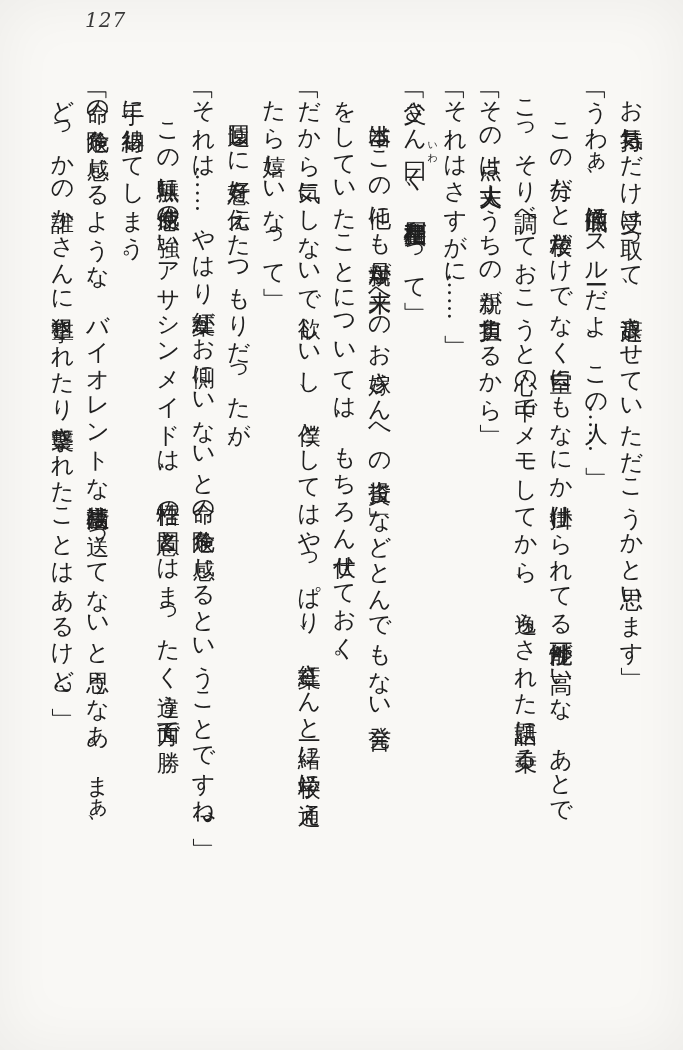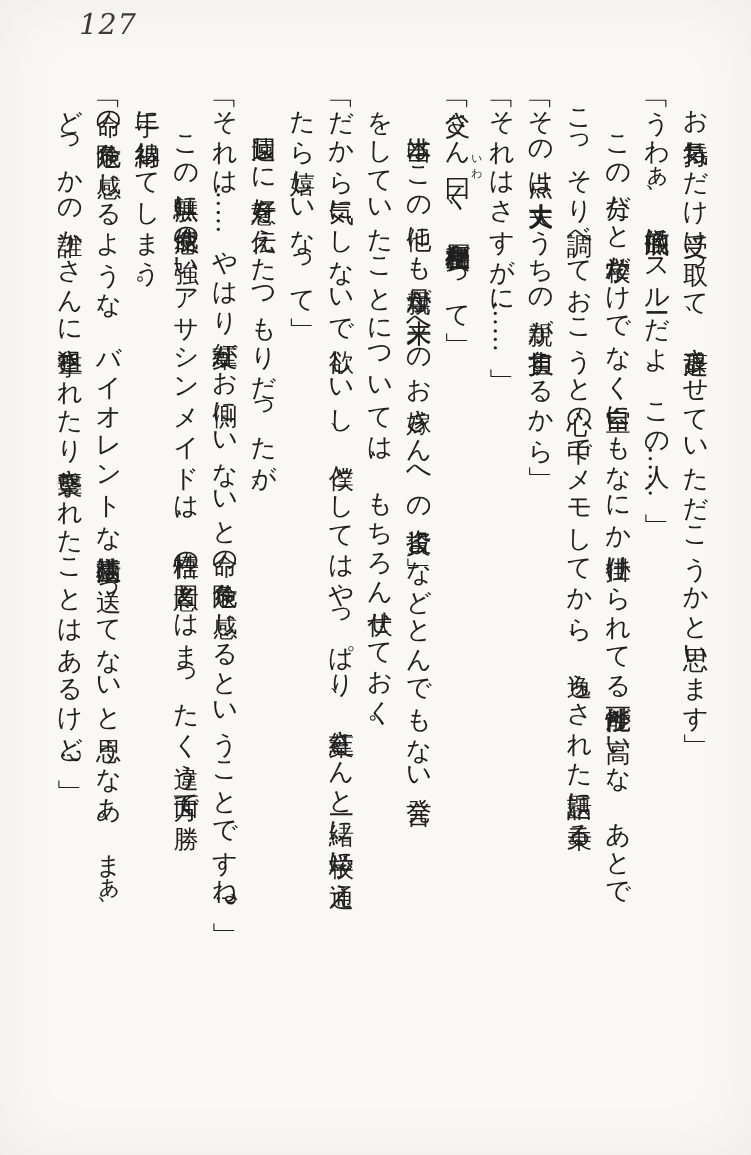--- a/index.html
+++ b/index.html
@@ -8,22 +8,22 @@
     width: 683px;
     height: 1050px;
     overflow: hidden;
     background: #f9f8f5;
     box-shadow: inset 0 0 60px rgba(0,0,0,0.05);
     font-family: "DejaVu Serif", serif;
   }
   .page-number {
     position: absolute;
     top: 8px;
-    left: 72px;
-    font-size: 26px;
+    left: 85px;
+    font-size: 20px;
     font-style: italic;
     color: #3a3a3a;
     letter-spacing: 1px;
     font-family: "DejaVu Serif", serif;
   }
   .text-block {
     position: absolute;
     top: 84px;
     right: 34px;
     height: 930px;

